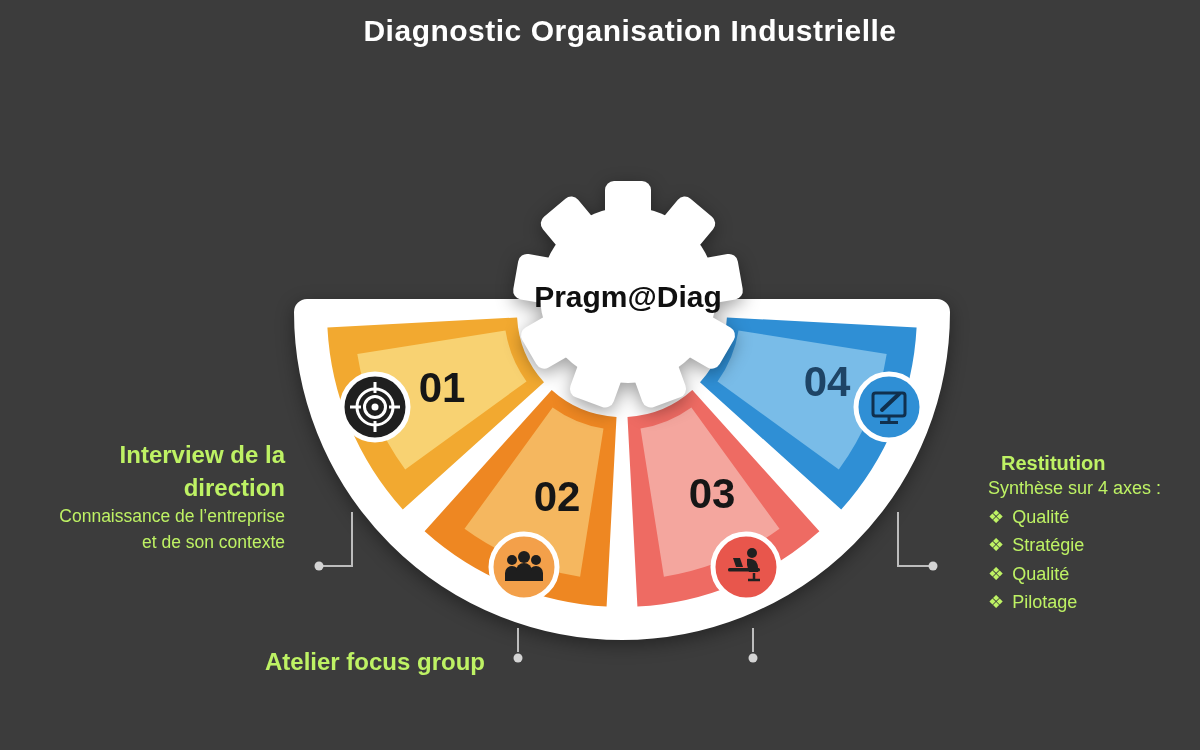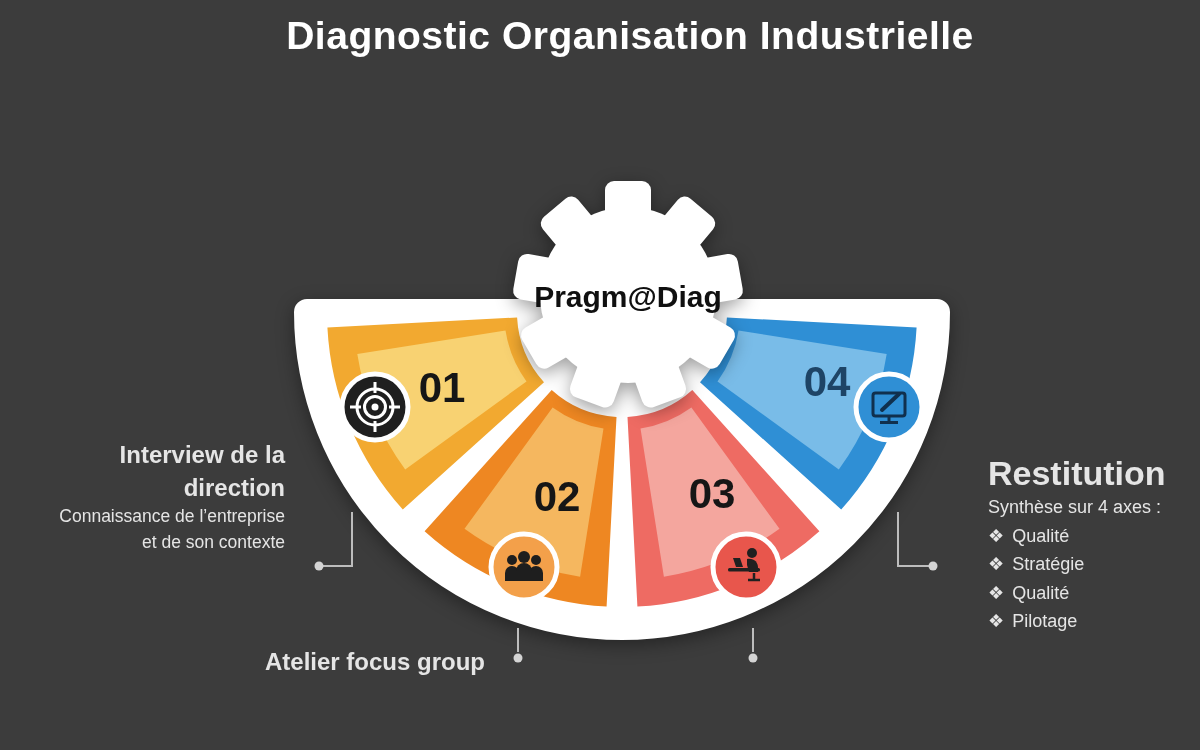--- a/index.html
+++ b/index.html
@@ -7,31 +7,31 @@
     width:1200px;height:750px;
     background:#3C3C3C;
     font-family:"Liberation Sans", sans-serif;
     overflow:hidden;
   }
   .stage{position:relative;width:1200px;height:750px;background:#3C3C3C;color:#FFFFFF;}
   .diagram-svg{position:absolute;left:0;top:0;}
   .sh{filter:drop-shadow(0 5px 9px rgba(0,0,0,.38));}
   .page-title{
     position:absolute;top:14px;left:60px;right:0;
-    text-align:center;font-size:39px;font-weight:700;letter-spacing:.5px;
+    text-align:center;font-size:30px;font-weight:700;letter-spacing:.5px;
     color:#FFFFFF;
   }
-  .callout{position:absolute;color:#e5e5e5;}
+  .callout{position:absolute;color:#bef264;}
   .callout .h{font-weight:700;font-size:24px;line-height:1.38;}
   .callout .d{font-size:17.5px;line-height:1.45;margin-top:0;}
   #callout-interview{left:8px;top:438px;width:277px;text-align:right;}
   #callout-atelier{left:185px;top:645px;width:300px;text-align:right;}
   #callout-visite{left:788px;top:645px;width:330px;text-align:left;}
   #callout-restitution{left:988px;top:450px;width:212px;text-align:left;}
-  #callout-restitution .h{font-size:34px;}
+  #callout-restitution .h{font-size:20px;margin-left:13px;}
   #callout-restitution .sub{font-size:18px;margin-top:0;}
   #callout-restitution ul{list-style:none;margin:7px 0 0 0;padding:0;font-size:18px;}
   #callout-restitution li{margin-top:6.5px;display:flex;gap:8px;align-items:baseline;}
   .gear-label{font-size:30px;font-weight:700;}
   .step-number{font-size:42px;font-weight:700;}
 </style>
 </head>
 <body>
 
 <div class="stage">

